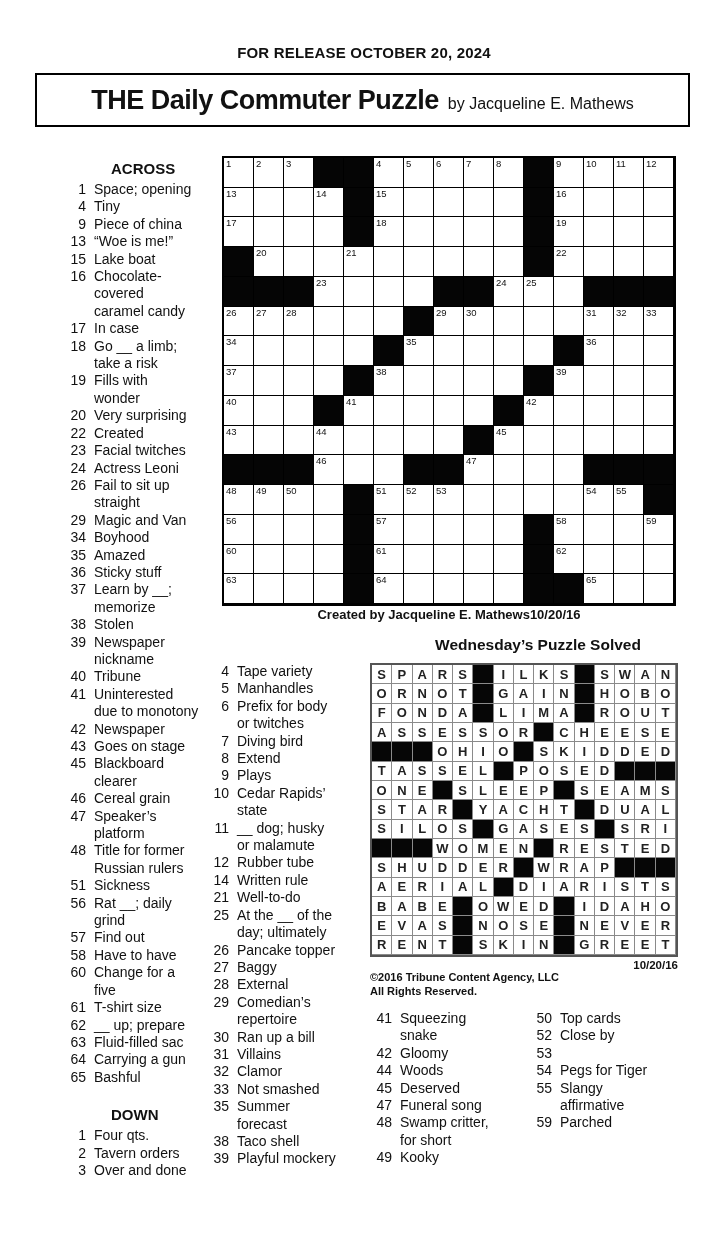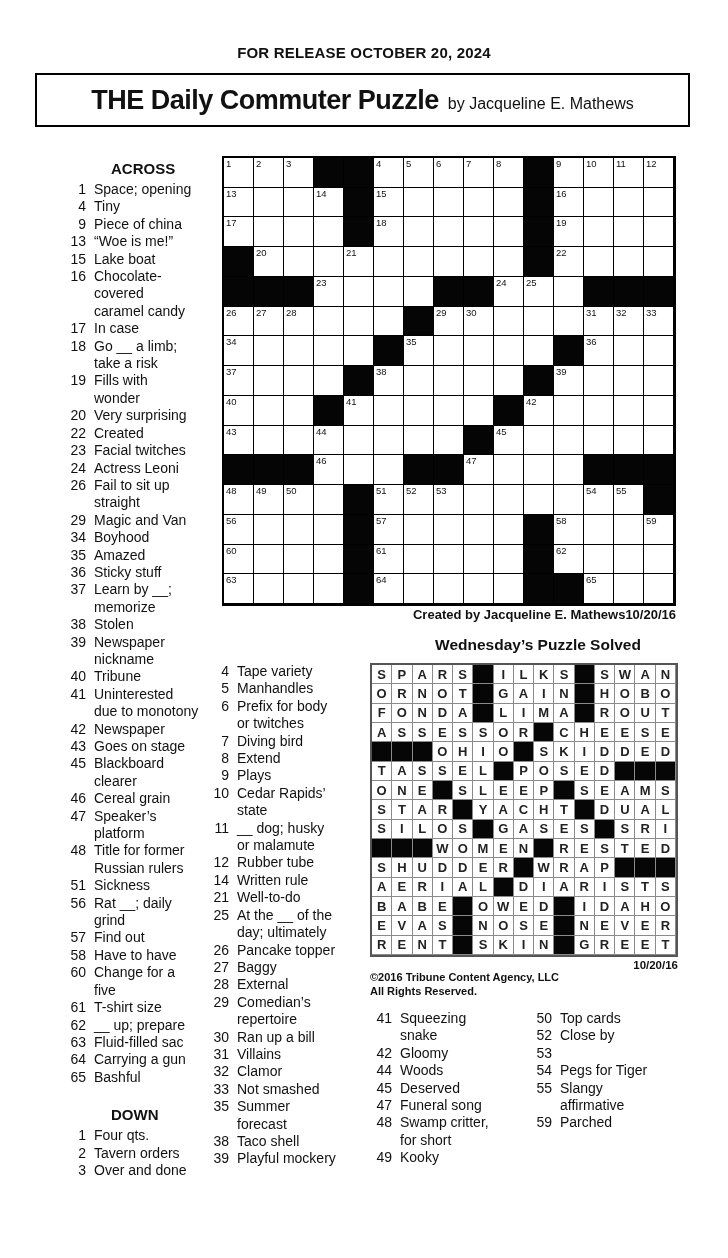--- a/index.html
+++ b/index.html
@@ -34,21 +34,21 @@
   
   #main-grid { left:222px; top:156px; width:454px; height:450px;
     display:grid; border:2px solid #000; box-sizing:border-box; background:#000; }
   #main-grid .cell { border-right:1px solid #000; border-bottom:1px solid #000;
     position:relative; background:#fff; }
   #main-grid .cell.black { background:#050505; }
   .cnum { position:absolute; top:0px; left:2px; font-size:9.5px; line-height:11px; color:#111; }
 
   
   #grid-footer { left:222px; top:607px; width:454px; display:flex;
-    justify-content:flex-end; font-weight:bold; font-size:13px; }
+    justify-content:center; font-weight:bold; font-size:13px; }
 
   
   #solved-title { left:384px; top:636px; width:308px; text-align:center;
     font-weight:bold; font-size:15.5px; }
   #solved-grid { left:370px; top:663px; width:308px; height:294px;
     display:grid; border:2px solid #555; box-sizing:border-box; background:#777; }
   #solved-grid .cell { border-right:1px solid #8a8a8a; border-bottom:1px solid #8a8a8a;
     display:flex; align-items:center; justify-content:center; background:#fff; }
   #solved-grid .cell.black { background:#060606; }
   .letter { font-weight:bold; font-size:13px; color:#222; }

